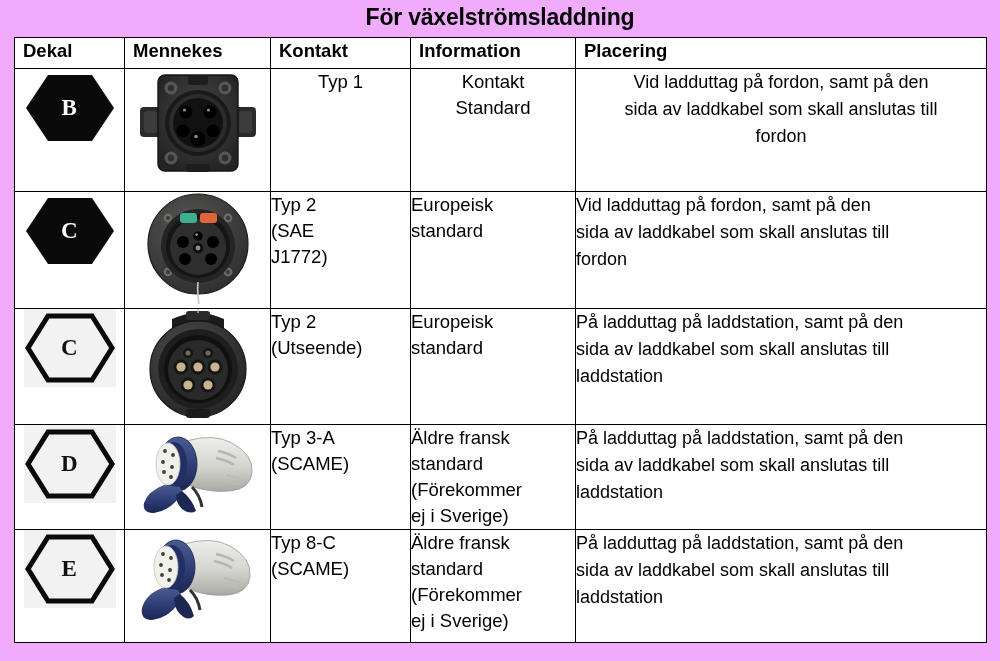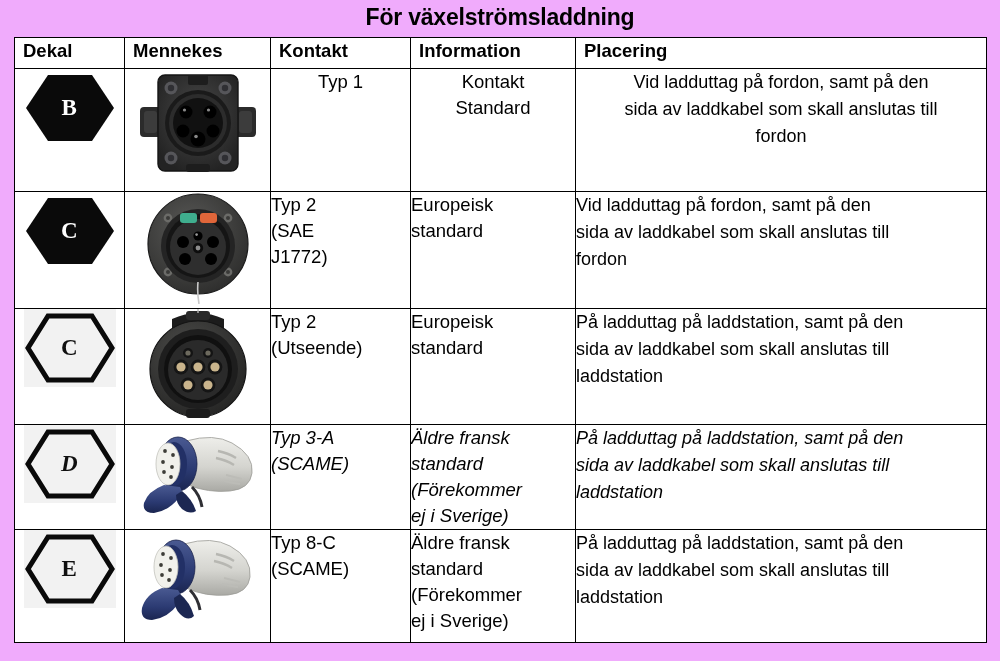--- a/index.html
+++ b/index.html
@@ -125,21 +125,21 @@
     display: inline-block;
     vertical-align: middle;
     line-height: 0;
   }
   .conn svg { display: block; }
 
   
   tr.r1 td { height: 122px; text-align: center; }
   tr.r2 td { height: 116px; }
   tr.r3 td { height: 115px; }
-  tr.r4 td { height: 96px; font-style: italic; }
+  tr.r4 td { height: 96px; }
   tr.r5 td { height: 112px; }
 </style>
 </head>
 <body>
 
 <div class="page">
 
   <div class="title">För växelströmsladdning</div>
 
   <div class="table-wrap">

